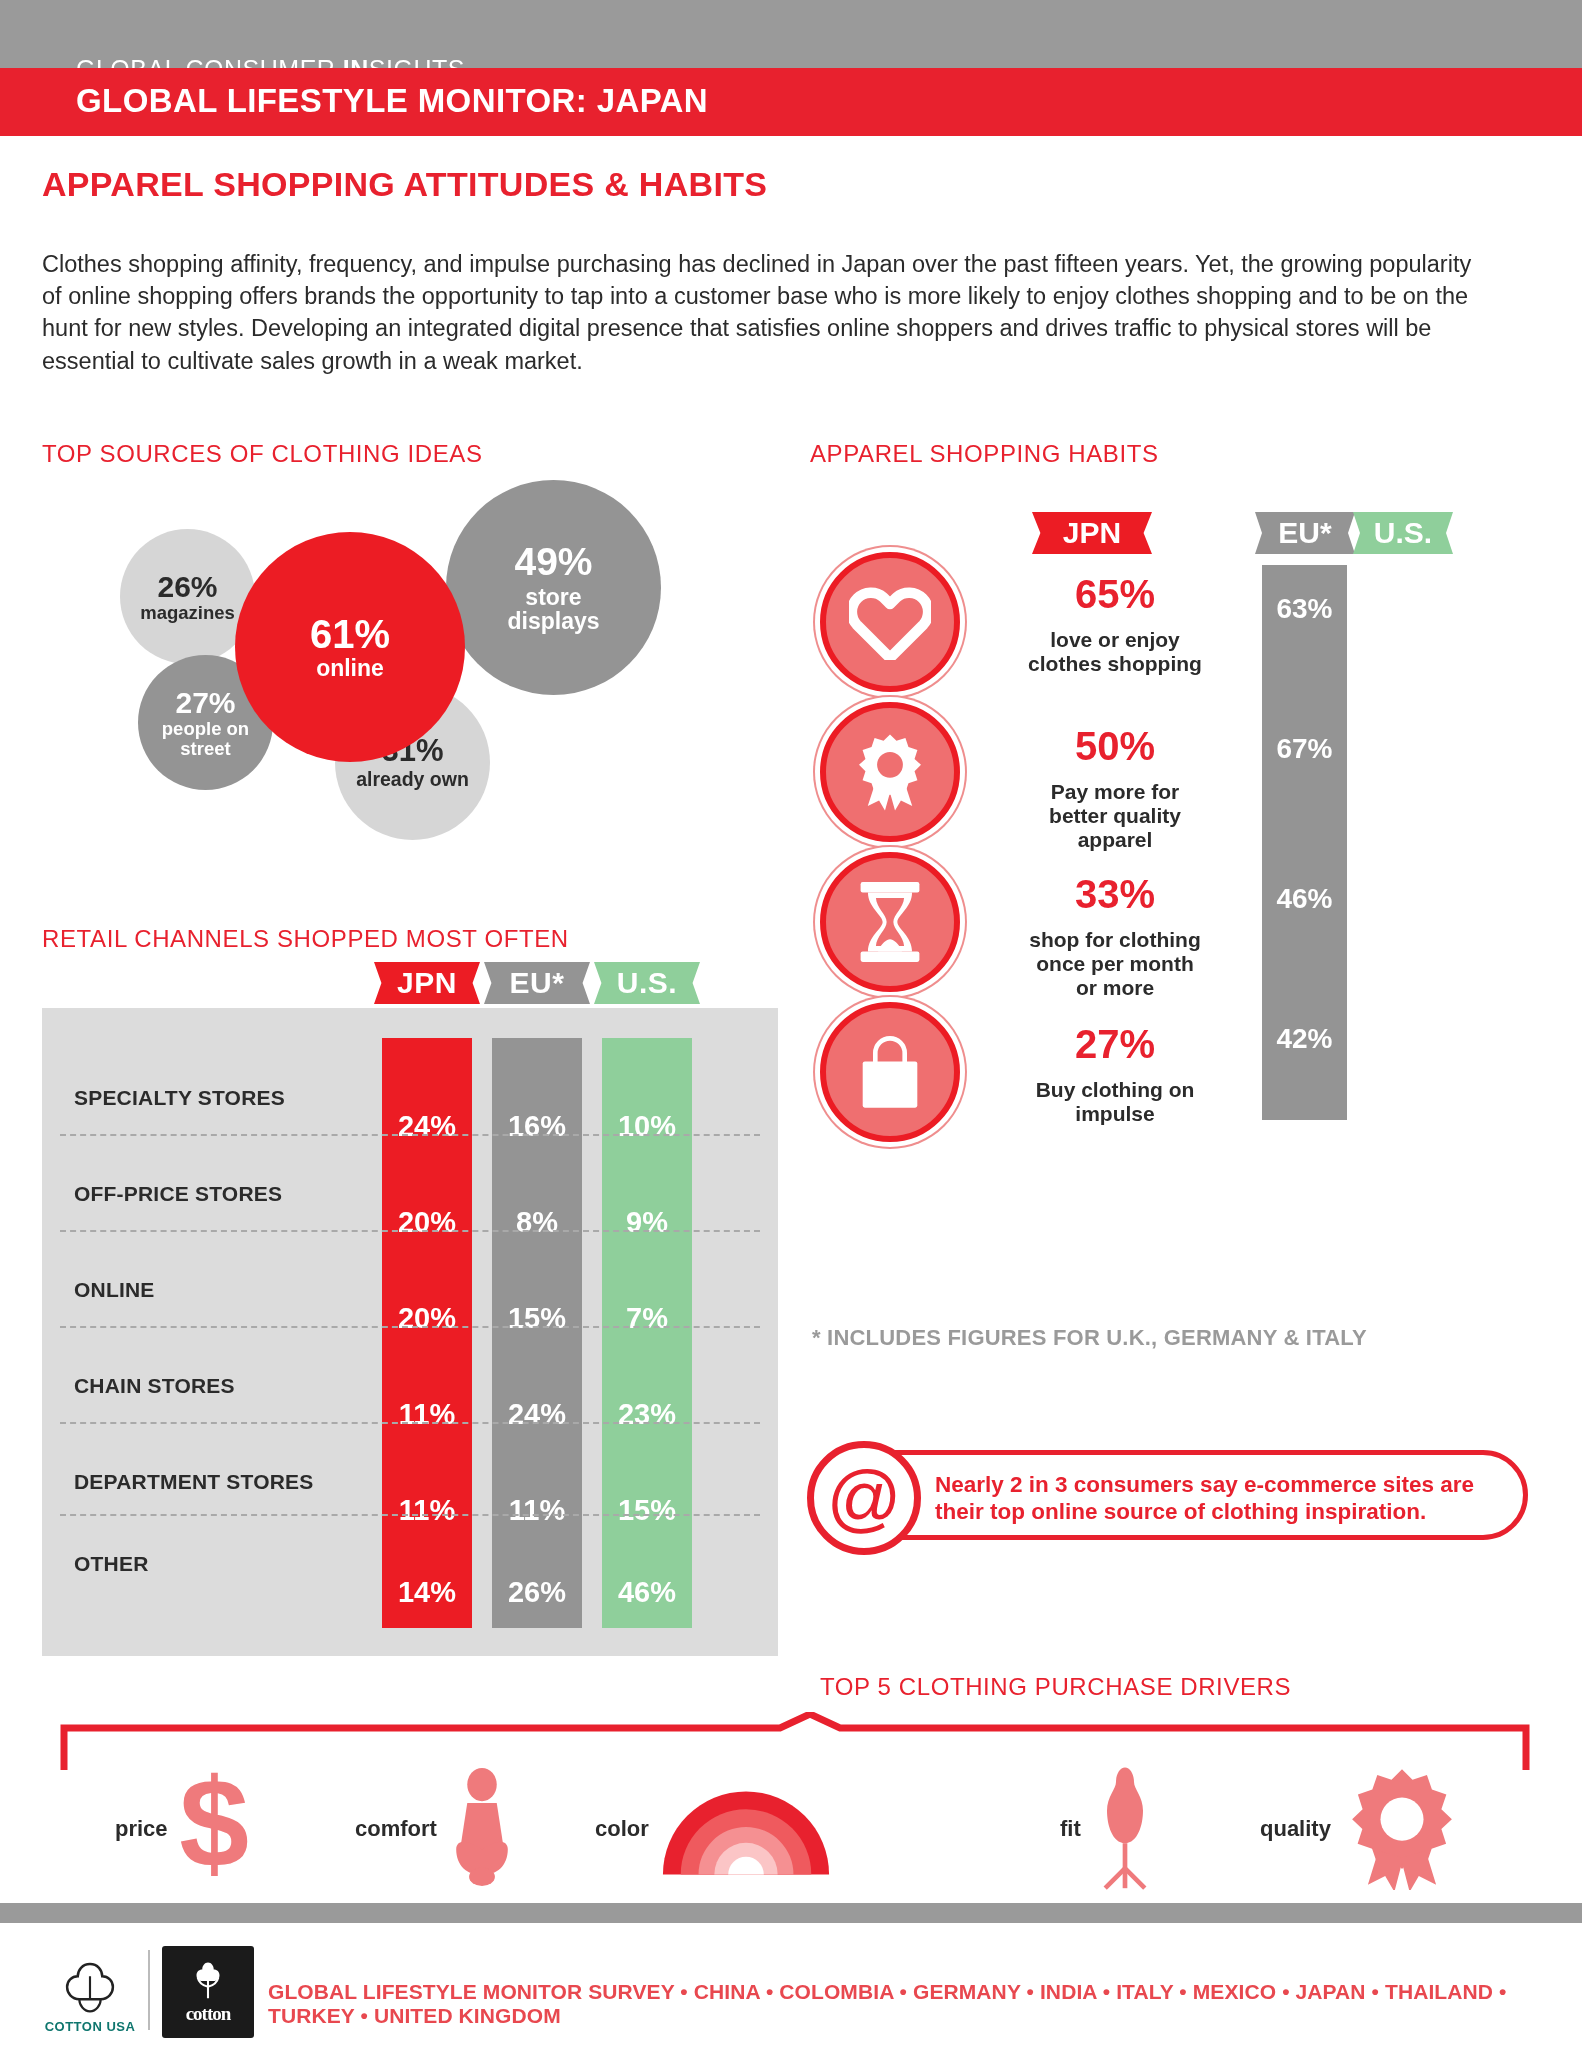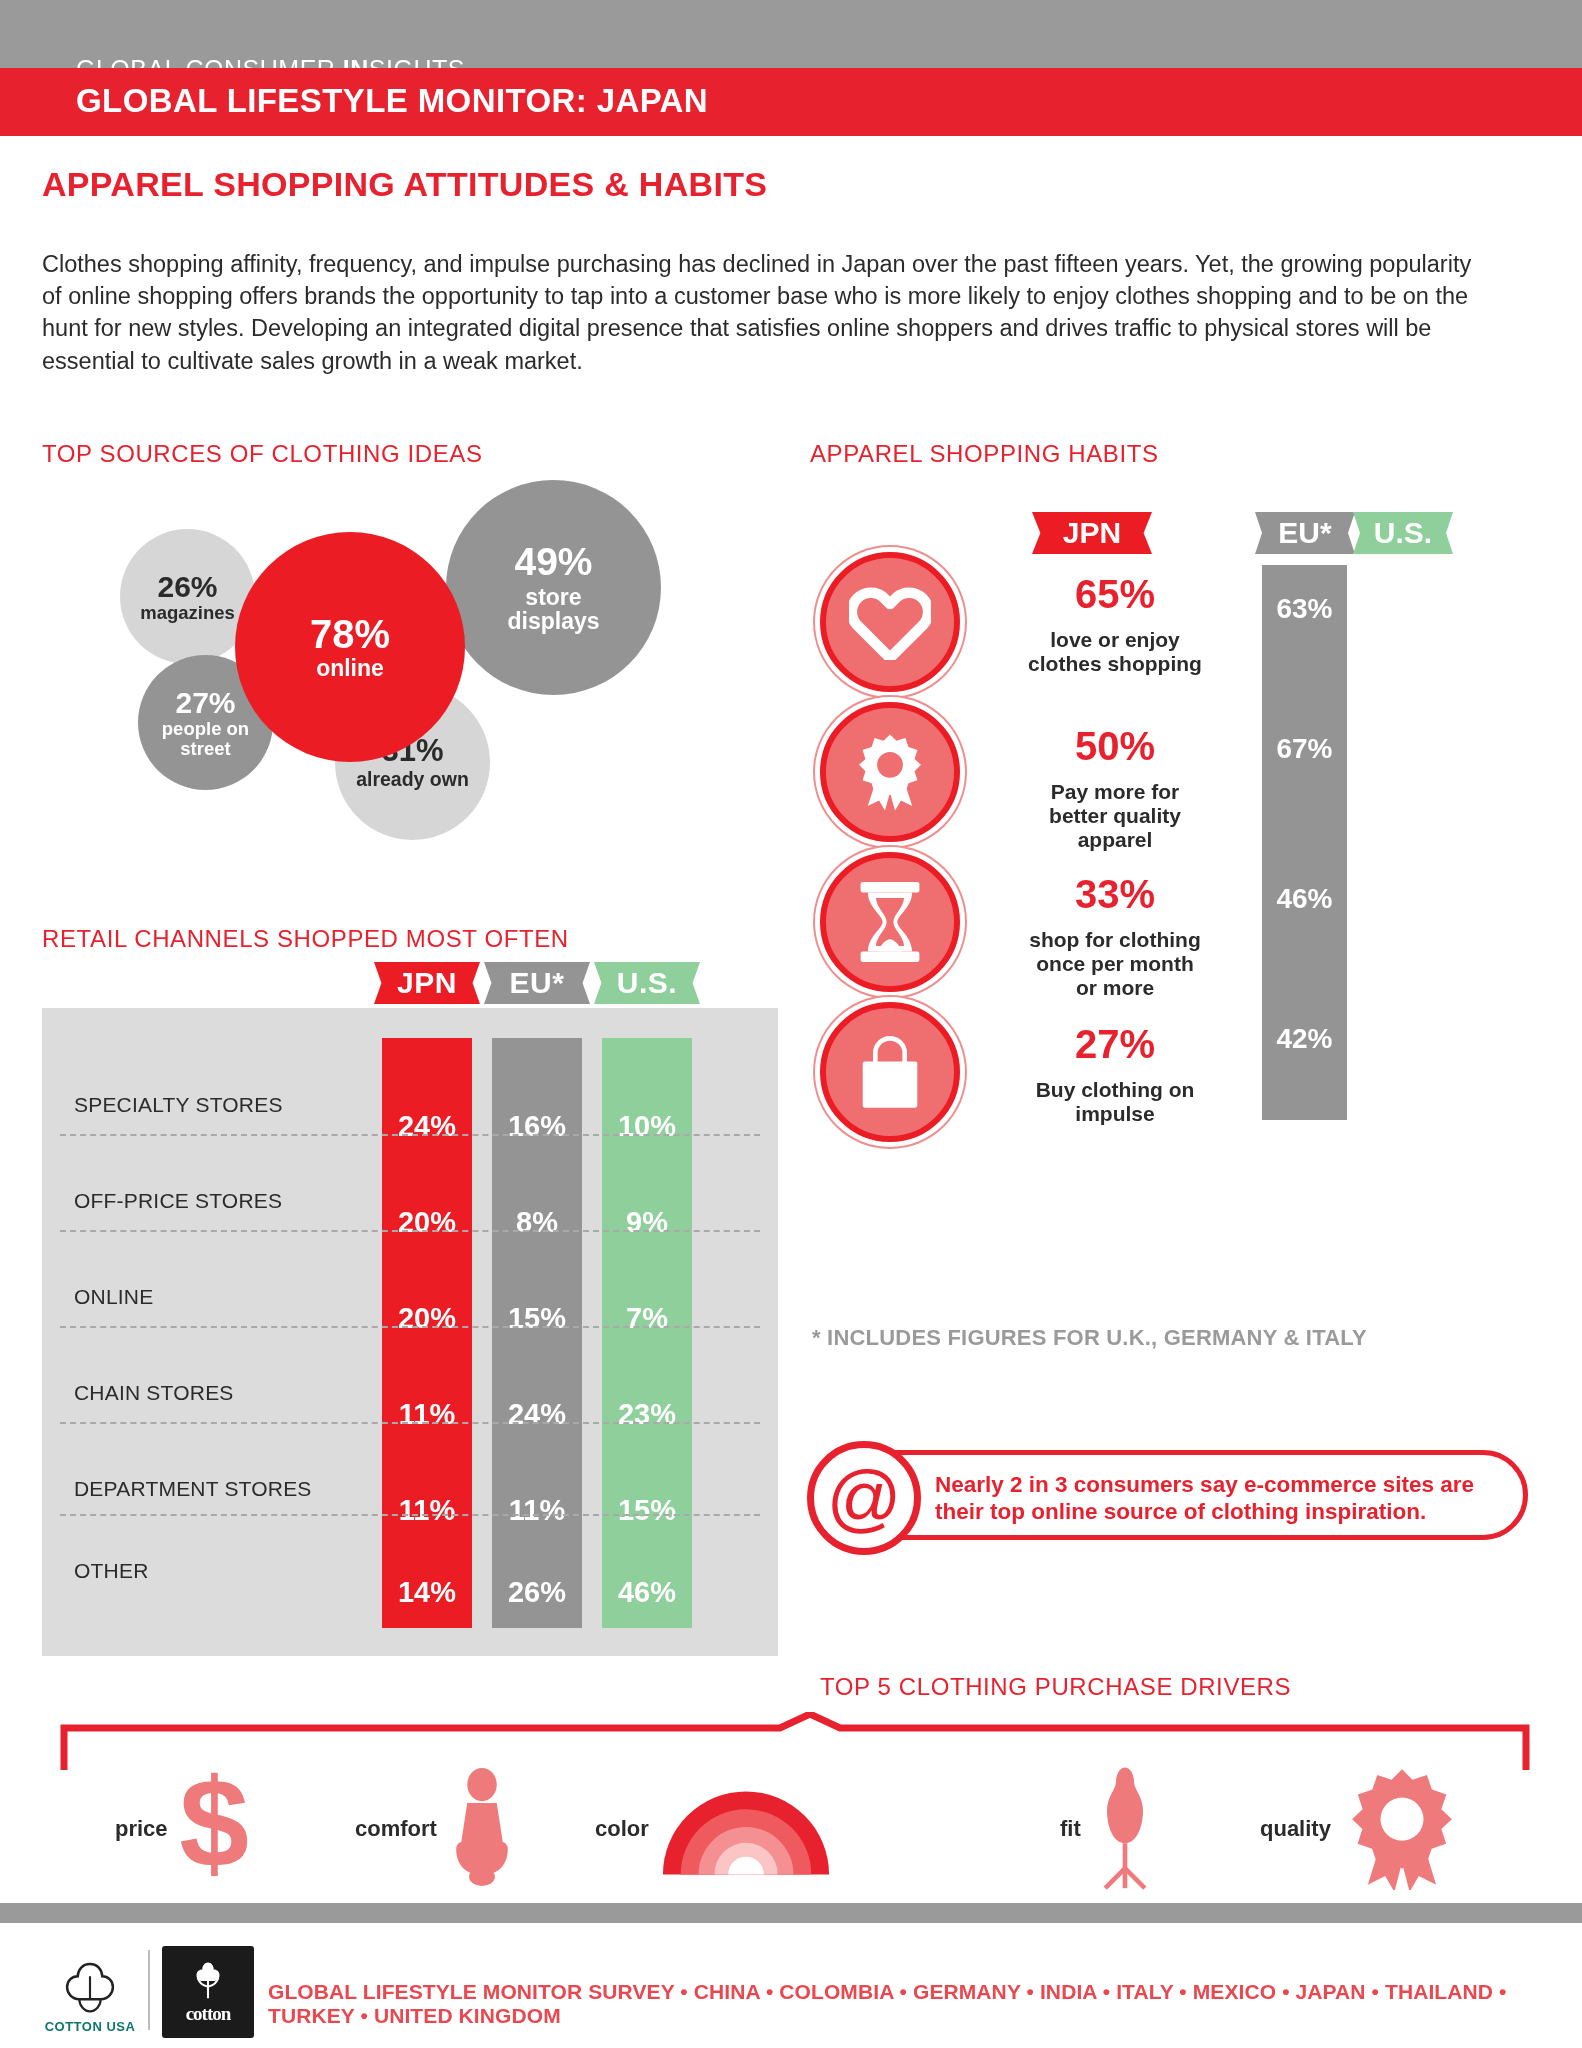--- a/index.html
+++ b/index.html
@@ -97,21 +97,21 @@
   #b-own .lbl { font-size: 19.5px; margin-top: 1px; }
 
   
   .retail { position: absolute; left: 42px; top: 1008px; width: 736px; height: 300px; }
   .retail-bg {
     position: absolute; left: 0; top: 0; width: 736px; height: 648px;
     background: #dcdcdc;
   }
   .retail-row-label {
     position: absolute; left: 32px;
-    font-size: 21px; font-weight: 400; color: #2b2b2b; letter-spacing: 0.2px; margin-top: 7px;
+    font-size: 21px; font-weight: 700; color: #2b2b2b; letter-spacing: 0.2px;
   }
   .retail-dash {
     position: absolute; left: 18px; width: 700px; height: 0;
     border-top: 2.5px dashed #a9a9a9;
   }
   .col {
     position: absolute; top: 30px; width: 90px; height: 590px;
   }
   #col-jpn { left: 340px; background: #ec1c24; }
   #col-eu  { left: 450px; background: #949494; }
@@ -254,21 +254,21 @@
   <div class="bubbles">
     <div class="bubble" id="b-store">
       <div class="pct">49%</div>
       <div class="lbl">store<br>displays</div>
     </div>
     <div class="bubble" id="b-mag">
       <div class="pct">26%</div>
       <div class="lbl">magazines</div>
     </div>
     <div class="bubble" id="b-online">
-      <div class="pct">78%</div>
+      <div class="pct">61%</div>
       <div class="lbl">online</div>
     </div>
     <div class="bubble" id="b-street">
       <div class="pct">27%</div>
       <div class="lbl">people on<br>street</div>
     </div>
     <div class="bubble" id="b-own">
       <div class="pct">31%</div>
       <div class="lbl">already own</div>
     </div>

